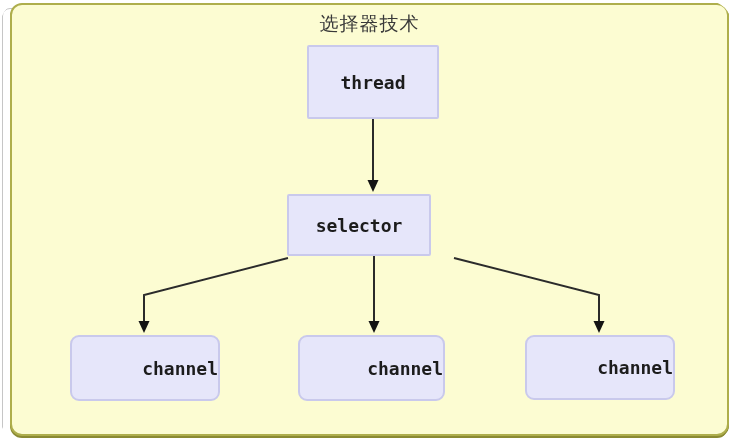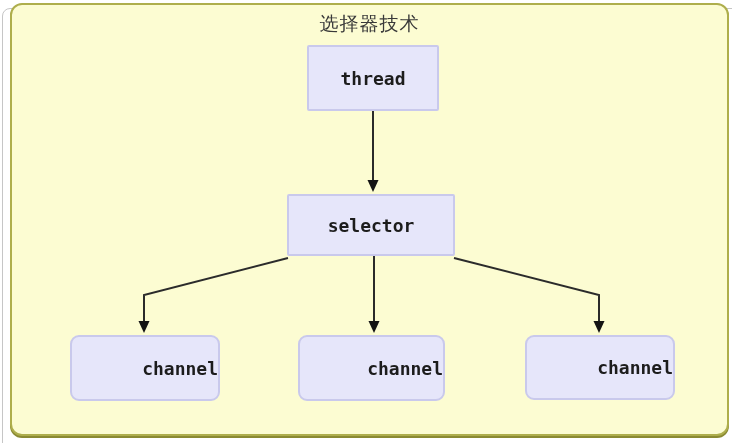--- a/index.html
+++ b/index.html
@@ -4,20 +4,21 @@
 <style>
   * { margin: 0; padding: 0; box-sizing: border-box; }
   html, body { background: #ffffff; }
   .page {
     position: relative;
     width: 732px;
     height: 443px;
     background: #ffffff;
     overflow: hidden;
     font-family: "DejaVu Sans", sans-serif;
+    border-radius: 26px;
   }
   
   .underlay-panel {
     position: absolute;
     left: 2px;
     top: 8px;
     width: 760px;
     height: 460px;
     border: 1px solid #c6c6c6;
     border-radius: 8px;
@@ -53,22 +54,22 @@
     display: flex;
     align-items: center;
     justify-content: center;
     font-family: "DejaVu Sans Mono", monospace;
     font-weight: bold;
     font-size: 18px;
     color: #1c1c1c;
   }
   .node.square { border-radius: 2px; }
   .node.rounded { border-radius: 9px; justify-content: flex-end; }
-  .node-thread   { left: 295px; top: 40px;  width: 132px; height: 66px; }
-  .node-selector { left: 275px; top: 189px; width: 168px; height: 62px; }
+  .node-thread   { left: 295px; top: 40px;  width: 132px; height: 74px; }
+  .node-selector { left: 275px; top: 189px; width: 144px; height: 62px; }
   .node-channel1 { left: 58px;  top: 330px; width: 150px; height: 66px; }
   .node-channel2 { left: 286px; top: 330px; width: 147px; height: 66px; }
   .node-channel3 { left: 513px; top: 330px; width: 150px; height: 65px; }
   .edges-layer {
     position: absolute;
     left: 0; top: 0;
     width: 719px; height: 433px;
     pointer-events: none;
   }
 </style>

